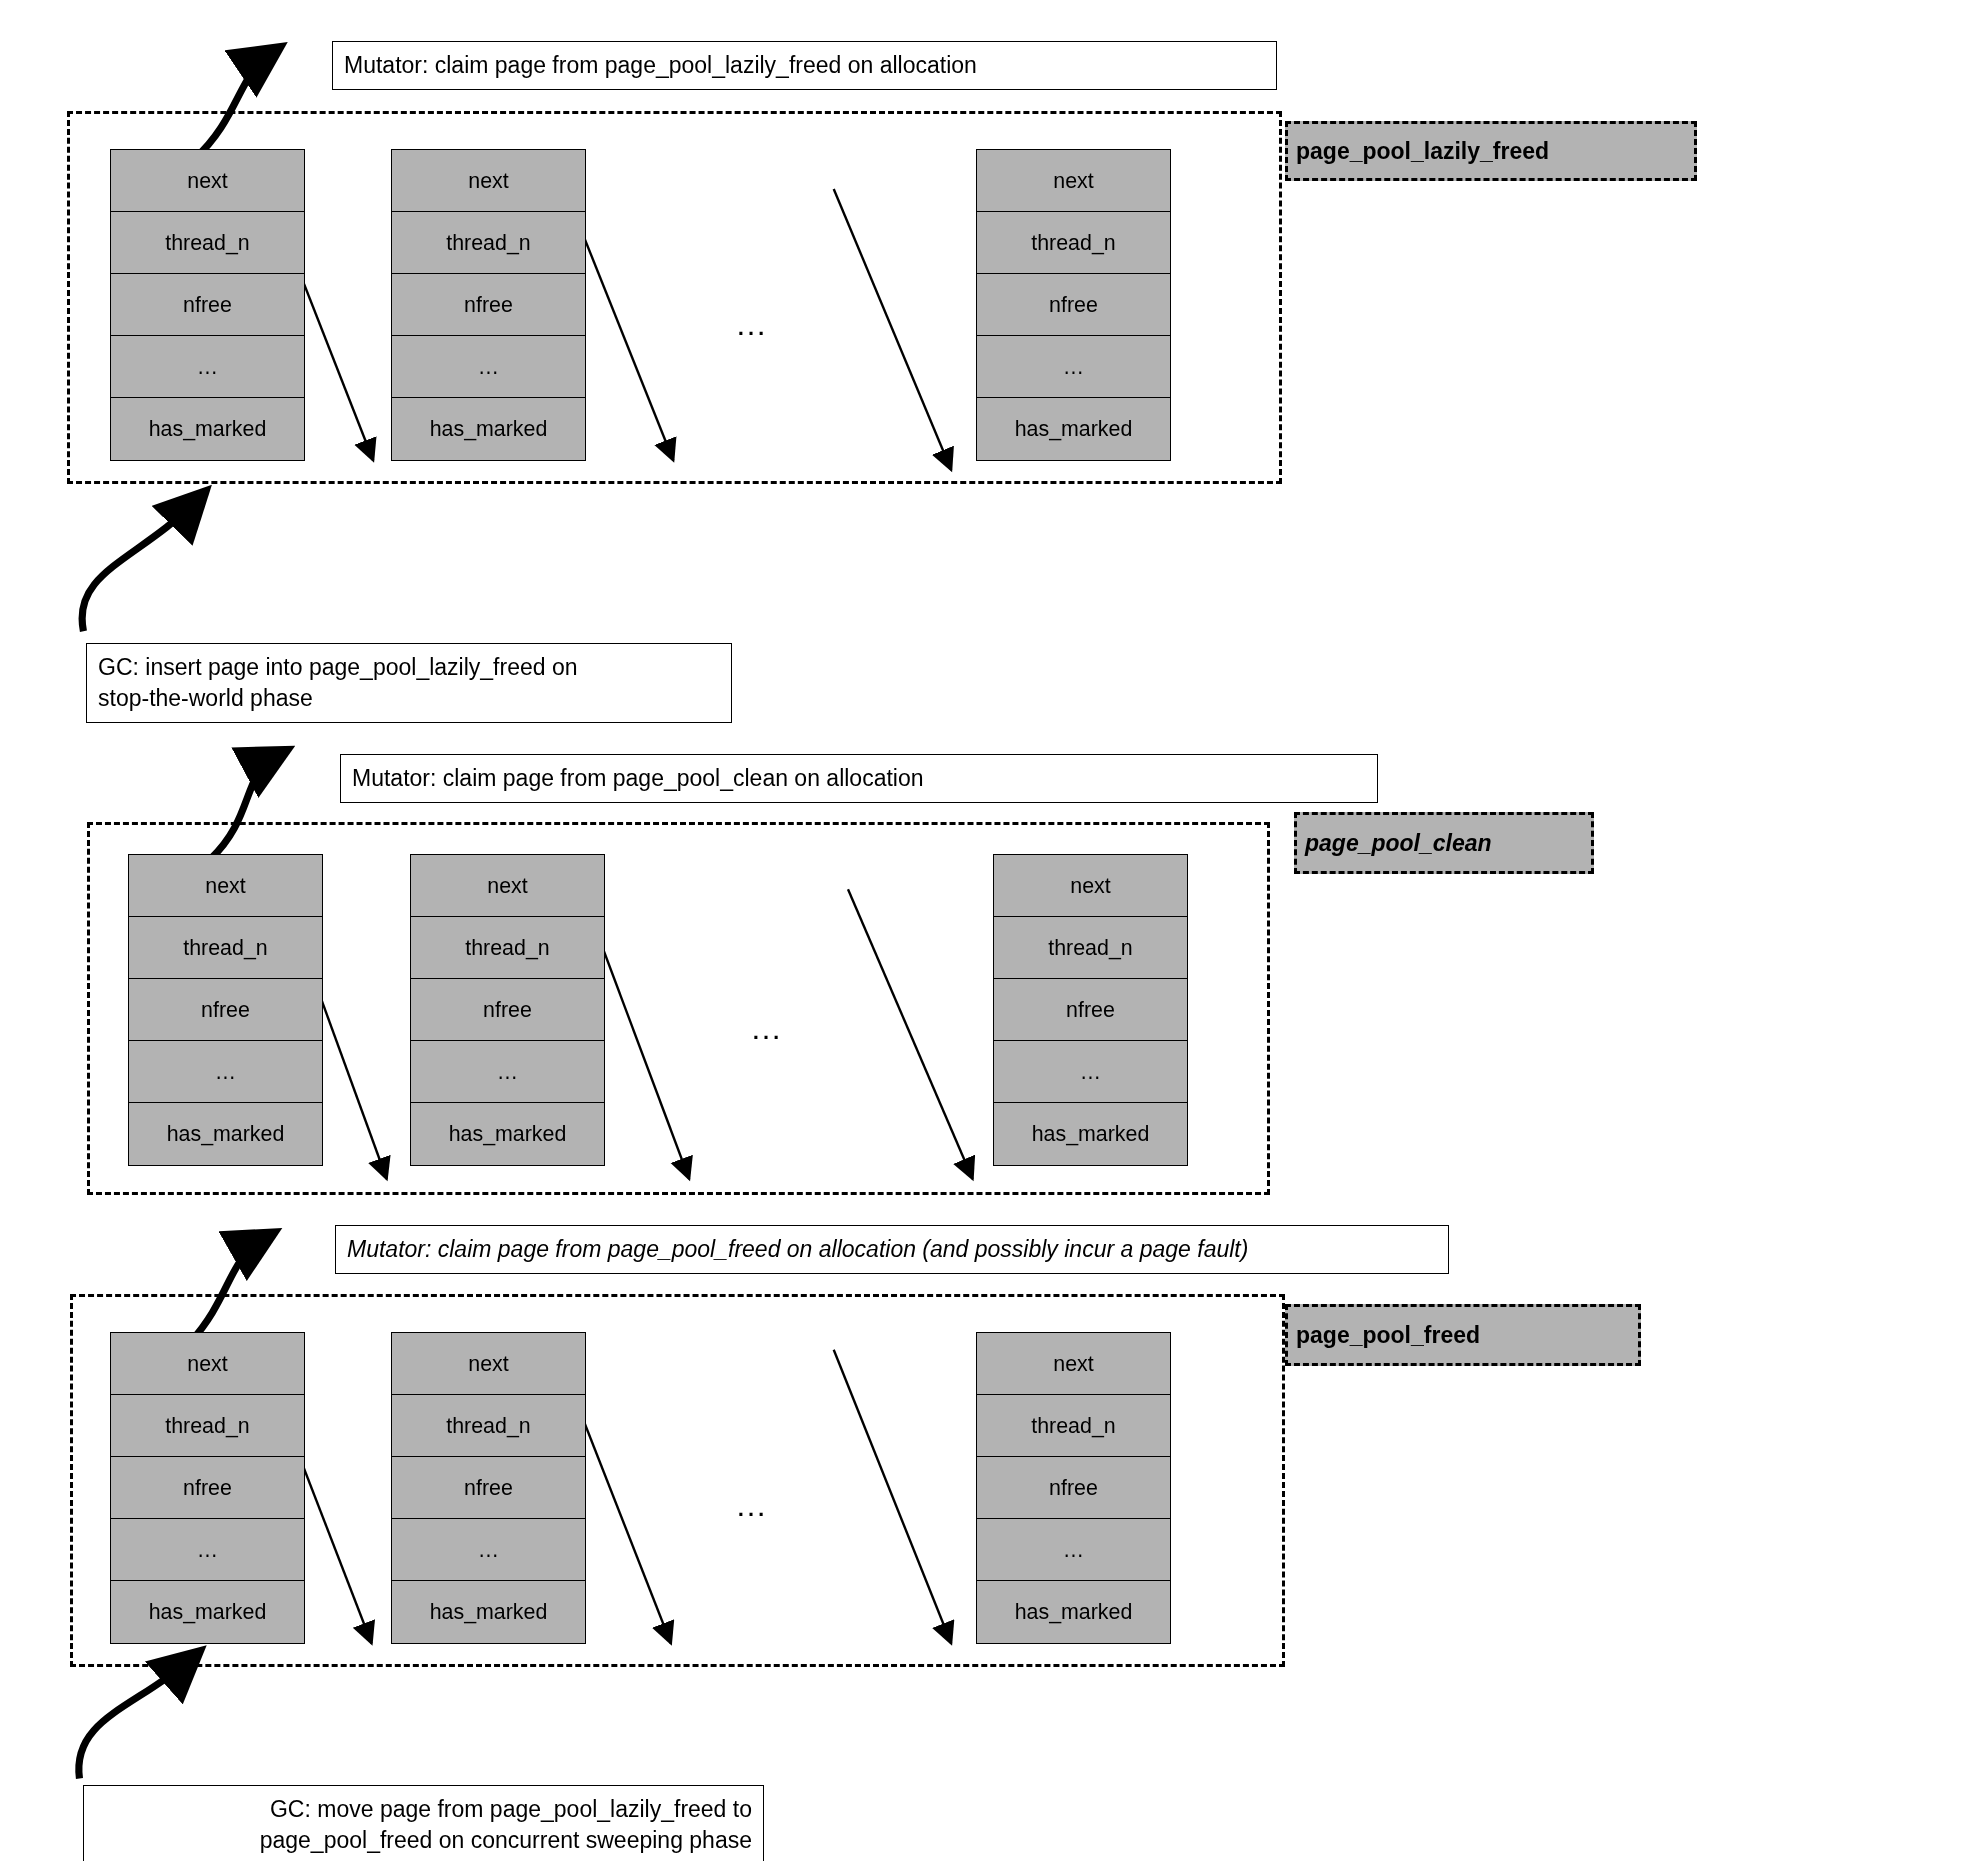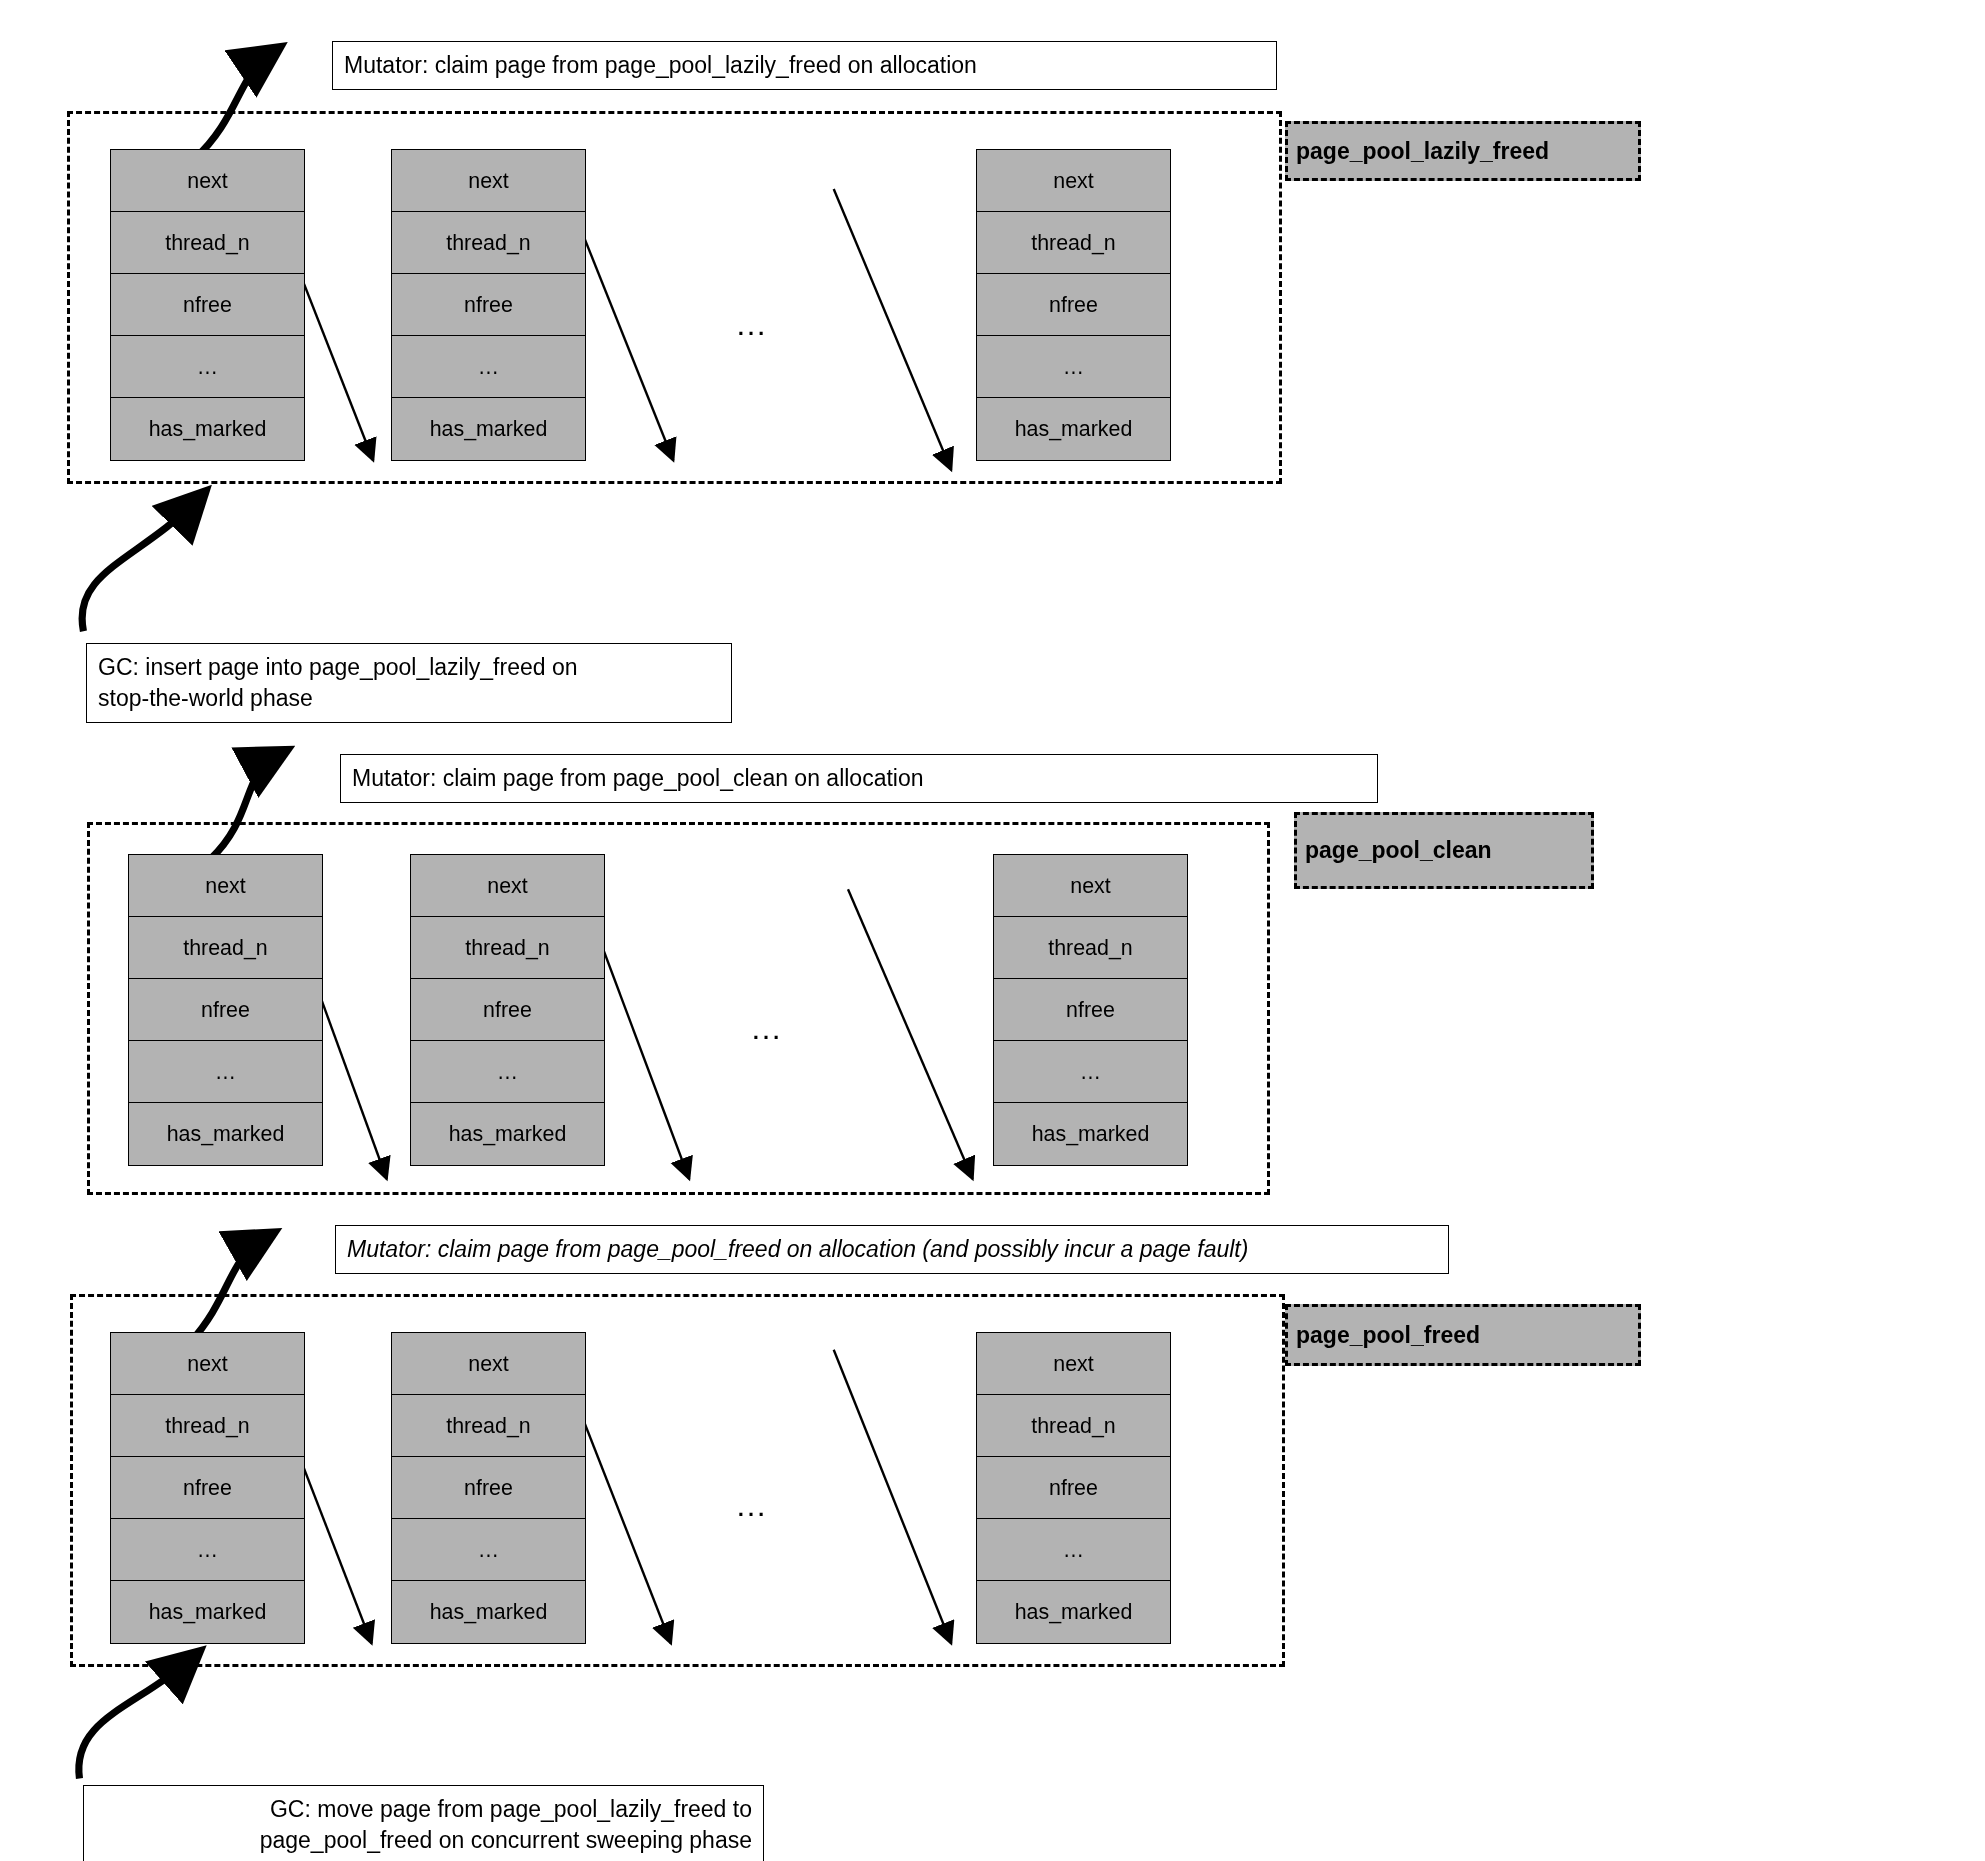--- a/index.html
+++ b/index.html
@@ -124,21 +124,21 @@
 
     <path d="M240,1690 C 290,1635 288,1585 332,1560" stroke="#000000" stroke-width="9" fill="none" marker-end="url(#arrowThick)"></path>
 
     <path d="M100,2240 C 90,2165 172,2150 240,2090" stroke="#000000" stroke-width="9" fill="none" marker-end="url(#arrowThick)"></path>
   </svg>
 
   <div class="callout" style="left:332px; top:25.4px; width:945px;">Mutator: claim page from page_pool_lazily_freed on allocation</div>
 
   <div class="pool-box" style="left:67px; top:111px; width:1215px; height:373px;"></div>
 
-  <div class="pool-label" style="left:1285px; top:121px; width:356px; height:60px;">page_pool_lazily_freed</div>
+  <div class="pool-label" style="left:1285px; top:121px; width:412px; height:60px;">page_pool_lazily_freed</div>
 
   <div class="page" style="left:87px; top:149px;">
     <div class="field">next</div>
     <div class="field">thread_n</div>
     <div class="field">nfree</div>
     <div class="field">…</div>
     <div class="field">has_marked</div>
   </div>
 
   <div class="page" style="left:368px; top:149px;">
@@ -159,21 +159,21 @@
     <div class="field">has_marked</div>
   </div>
 
   <div class="callout" style="left:86px; top:627px; width:646px;">GC: insert page into page_pool_lazily_freed on
 stop-the-world phase</div>
 
   <div class="callout" style="left:340px; top:738px; width:1038px;">Mutator: claim page from page_pool_clean on allocation</div>
 
   <div class="pool-box" style="left:87px; top:822px; width:1183px; height:373px;"></div>
 
-  <div class="pool-label" style="left:1294px; top:812px; width:300px; height:77px;">page_pool_clean</div>
+  <div class="pool-label" style="left:1294px; top:812px; width:300px; height:62px;font-style:italic;">page_pool_clean</div>
 
   <div class="page" style="left:105px; top:854px;">
     <div class="field">next</div>
     <div class="field">thread_n</div>
     <div class="field">nfree</div>
     <div class="field">…</div>
     <div class="field">has_marked</div>
   </div>
   <div class="page" style="left:387px; top:854px;">
     <div class="field">next</div>

